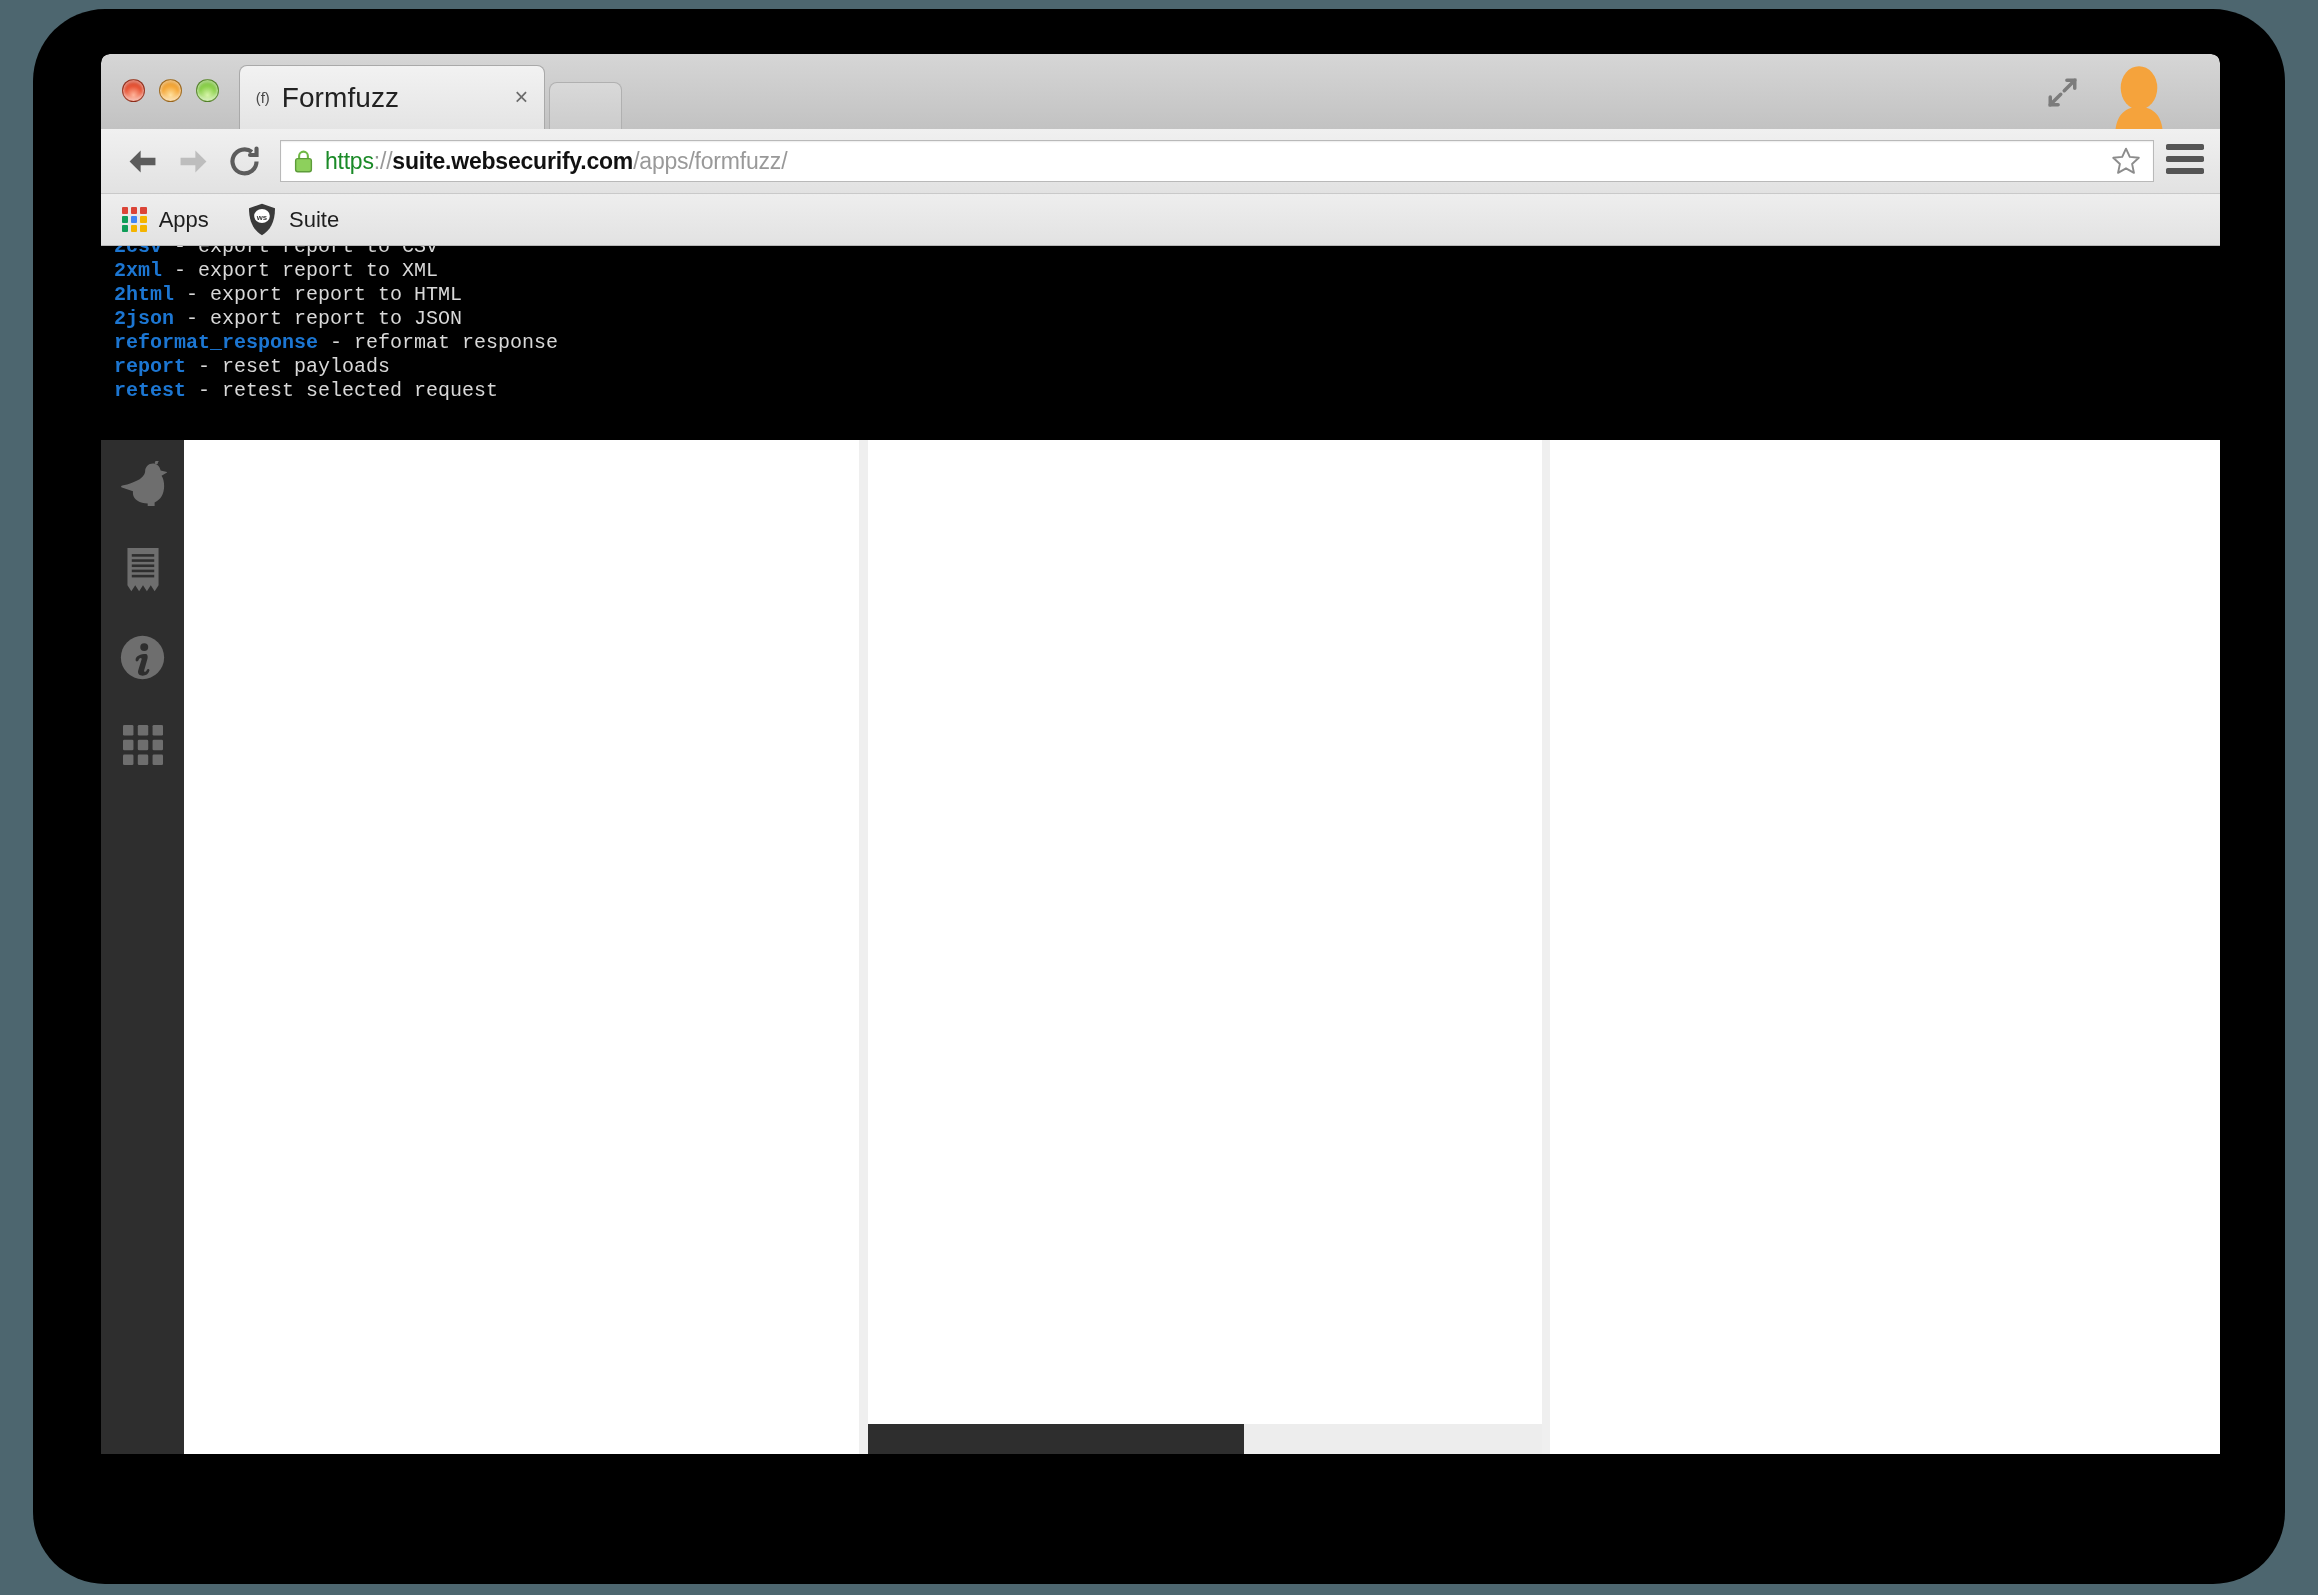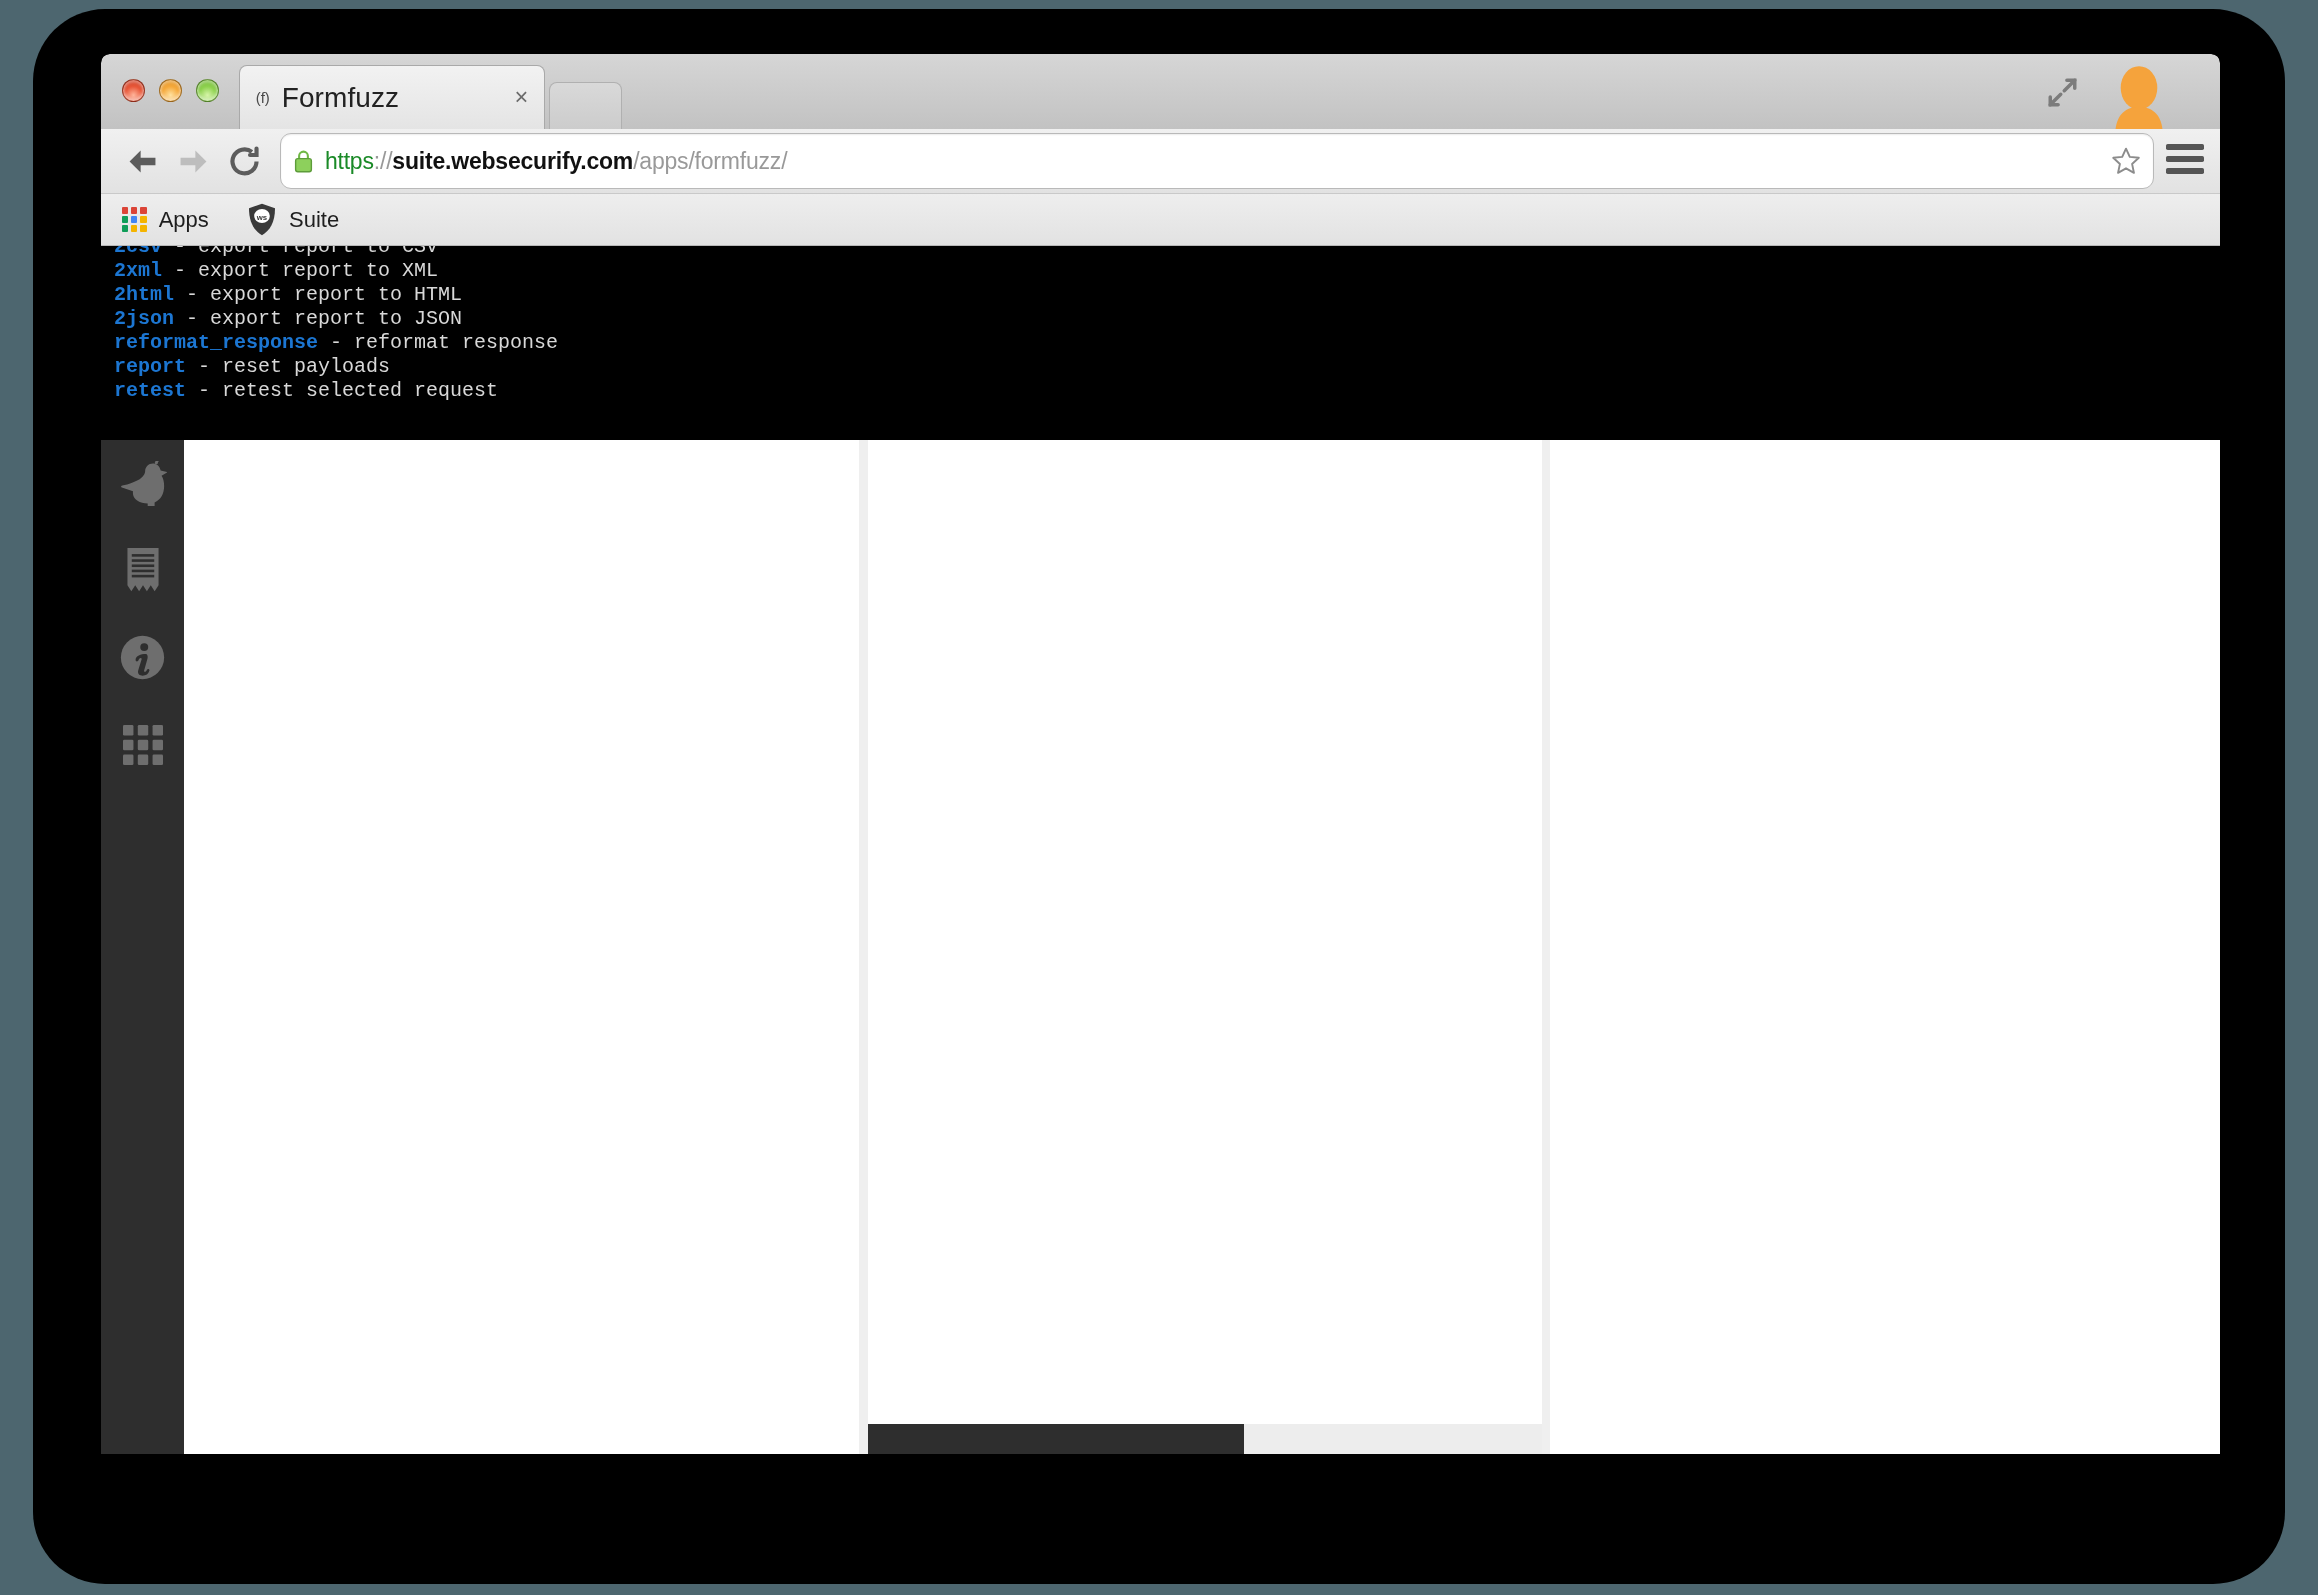--- a/index.html
+++ b/index.html
@@ -86,22 +86,22 @@
     position: absolute; left: 0; top: 75px;
     width: 100%; height: 65px;
     background: linear-gradient(#f0f0f0, #e2e2e2);
     border-bottom: 0.9px solid #c9c9c9;
     display: flex; align-items: center; padding: 0 15.7px;
   }
   .navbtn { width: 51px; height: 51px; display: flex; align-items: center; justify-content: center; }
   .navbtn svg { display: block; }
 
   #omnibox {
-    flex: 1; height: 56px; margin-left: 10.5px; margin-right: 12.2px;
-    background: #fff; border: 0.9px solid #b9b9b9; border-radius: 11px;
+    flex: 1; height: 42px; margin-left: 10.5px; margin-right: 12.2px;
+    background: #fff; border: 0.9px solid #b9b9b9; border-radius: 0;
     display: flex; align-items: center; padding: 0 12.2px;
     box-shadow: inset 0 0.9px 1.7px rgba(0,0,0,.08);
   }
   #lock-icon { width: 21px; height: 24.5px; margin-right: 10.5px; flex: none; }
   #url-text { font-size: 23px; white-space: nowrap; letter-spacing: -0.2px; }
   #url-text .scheme { color: #1a8a27; }
   #url-text .sep    { color: #999; }
   #url-text .host   { color: #111; font-weight: 600; }
   #url-text .path   { color: #999; }
   #star-icon { margin-left: auto; width: 30px; height: 30px; color: #8c8c8c; flex: none; }

